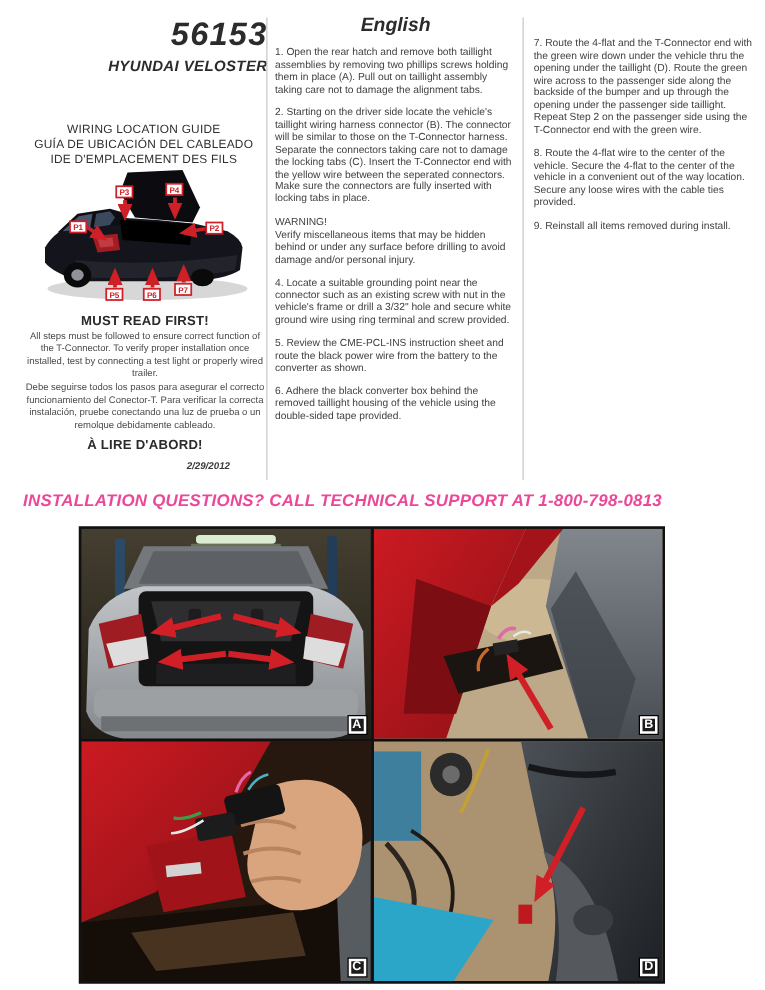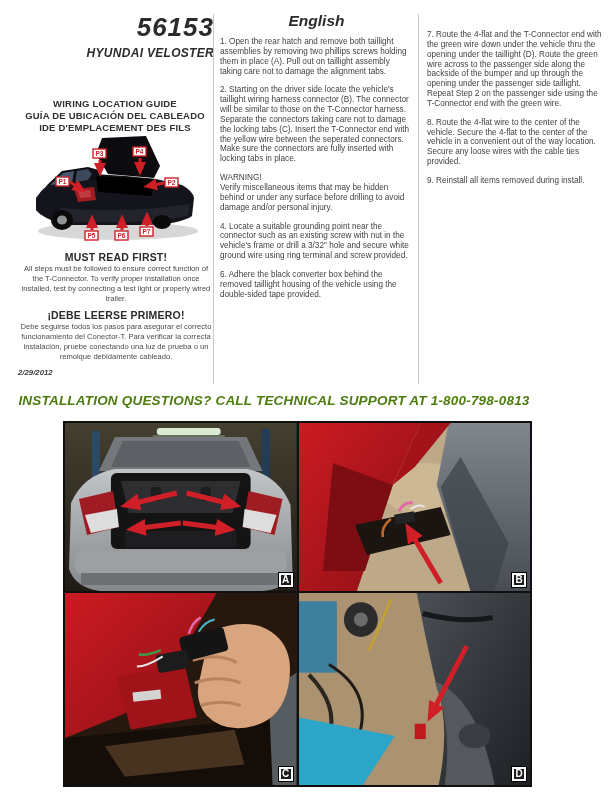--- a/index.html
+++ b/index.html
@@ -9,45 +9,45 @@
     font-family:"Liberation Sans", sans-serif; color:#3a3a3a;
   }
   .abs { position:absolute; }
 
   
   .part-block { left:16px; top:12px; width:198px; text-align:right; }
   .part-number { font-size:26px; font-weight:bold; font-style:italic; color:#2b2b2b; letter-spacing:1px; }
   .vehicle-name { font-size:12px; font-weight:bold; font-style:italic; color:#2b2b2b; margin-top:3px; letter-spacing:.3px; }
 
   .guide-title { left:10px; top:98px; width:210px; text-align:center;
-    font-size:9.5px; font-weight:bold; color:#2f2f2f; line-height:12px; letter-spacing:.2px; }
+    font-size:9.5px; font-weight:normal; color:#2f2f2f; line-height:12px; letter-spacing:.2px; }
 
   .car-diagram { left:30px; top:134px; width:182px; height:112px; }
 
   .must-read { left:18px; top:246px; width:196px; text-align:center; }
   .mr-head { font-size:10.5px; font-weight:bold; color:#2b2b2b; margin-top:5px; letter-spacing:.2px; }
   .mr-body { font-size:7.6px; line-height:1.32; color:#4a4a4a; margin-top:1px; }
-  .doc-date { left:18px; top:368px; width:166px; 
+  .doc-date { left:18px; top:368px; width:166px; text-align:right;
     font-size:7.8px; font-weight:bold; font-style:italic; color:#3a3a3a; }
 
   
   .vrule { width:1px; background:#c8c8c8; top:14px; height:370px; }
   .vrule.r1 { left:213px; }
   .vrule.r2 { left:418px; }
 
   
   .col-mid { left:220px; top:12px; width:193px; }
   .col-right { left:427px; top:30px; width:178px; }
   .lang-title { text-align:center; font-size:15.5px; font-weight:bold; font-style:italic; color:#2b2b2b; margin-bottom:7px; }
   .step { font-size:8.2px; line-height:1.2; color:#424242; margin-bottom:9px; }
   .warn-head { display:block; }
 
   
   .banner { left:0; top:393px; width:548px; text-align:center;
-    font-size:13.5px; font-weight:bold; font-style:italic; color:#4d7c0f; letter-spacing:.2px; }
+    font-size:13.5px; font-weight:bold; font-style:italic; color:#ec4899; letter-spacing:.2px; }
 
   
   .photo-grid { left:63px; top:421px; width:469px; height:366px;
     background:#101010; padding:2px; display:grid;
     grid-template-columns:1fr 1fr; grid-template-rows:168px 1fr; gap:2px; }
   .photo { position:relative; overflow:hidden; background:#222; }
   .photo svg { display:block; width:100%; height:100%; }
   .photo-label { position:absolute; right:4px; bottom:4px; width:14px; height:14px;
     background:#1c1c1c; border:2px solid #ffffff; box-shadow:0 0 0 1px #000;
     color:#ffffff; font-size:10px; font-weight:bold; line-height:1;
@@ -147,34 +147,35 @@
       <text class="pt" x="87.5" y="104">P6</text>
       <rect x="110" y="93" width="13" height="9" fill="#ffffff" stroke="#cf2027" stroke-width="1.4"></rect>
       <text class="pt" x="112.5" y="100">P7</text>
     </g>
   </svg>
 </div>
 
 <div class="abs must-read">
   <div class="mr-head">MUST READ FIRST!</div>
   <div class="mr-body">All steps must be followed to ensure correct function of the T-Connector.  To verify proper installation once installed, test by connecting a test light or properly wired trailer.</div>
-  <div class="mr-head">¡DEBE LEERSE PRIMERO!</div>
   <div class="mr-body">Debe seguirse todos los pasos para asegurar el correcto funcionamiento del Conector-T. Para verificar la correcta instalación, pruebe conectando una luz de prueba o un remolque debidamente cableado.</div>
+  <div class="mr-head">À LIRE D'ABORD!</div>
 </div>
 <div class="abs doc-date">2/29/2012</div>
 
 <div class="abs vrule r1"></div>
 <div class="abs vrule r2"></div>
 
 <div class="abs col-mid">
   <div class="lang-title">English</div>
   <p class="step">1. Open the rear hatch and remove both taillight assemblies by removing two phillips screws holding them in place (A). Pull out on taillight assembly taking care not to damage the alignment tabs.</p>
   <p class="step">2. Starting on the driver side locate the vehicle's taillight wiring harness connector (B). The connector will be similar to those on the T-Connector harness. Separate the connectors taking care not to damage the locking tabs (C). Insert the T-Connector end with the yellow wire between the seperated connectors. Make sure the connectors are fully inserted with locking tabs in place.</p>
   <p class="step"><span class="warn-head">WARNING!</span><span>Verify miscellaneous items that may be hidden behind or under any surface before drilling to avoid damage and/or personal injury.</span></p>
   <p class="step">4. Locate a suitable grounding point near the connector such as an existing screw with nut in the vehicle's frame or drill a 3/32" hole and secure white ground  wire using ring terminal and screw provided.</p>
+  <p class="step">5. Review the CME-PCL-INS instruction sheet and route the black power wire from the battery to the converter as shown.</p>
   <p class="step">6. Adhere the black converter box behind the removed taillight housing of the vehicle using the double-sided tape provided.</p>
 </div>
 
 <div class="abs col-right">
   <p class="step">7. Route the 4-flat and the T-Connector end with the green wire down under the vehicle thru the opening under the taillight (D). Route the green wire across to the passenger side along the backside of the bumper and up through the opening under the passenger side taillight.  Repeat Step 2 on the passenger side using the T-Connector end with the green wire.</p>
   <p class="step">8. Route the 4-flat wire to the center of the vehicle. Secure the 4-flat to the center of the vehicle in a convenient out of the way location. Secure any loose wires with the cable ties provided.</p>
   <p class="step">9. Reinstall all items removed during install.</p>
 </div>
 
 <div class="abs banner">INSTALLATION QUESTIONS?  CALL TECHNICAL SUPPORT AT 1-800-798-0813</div>

